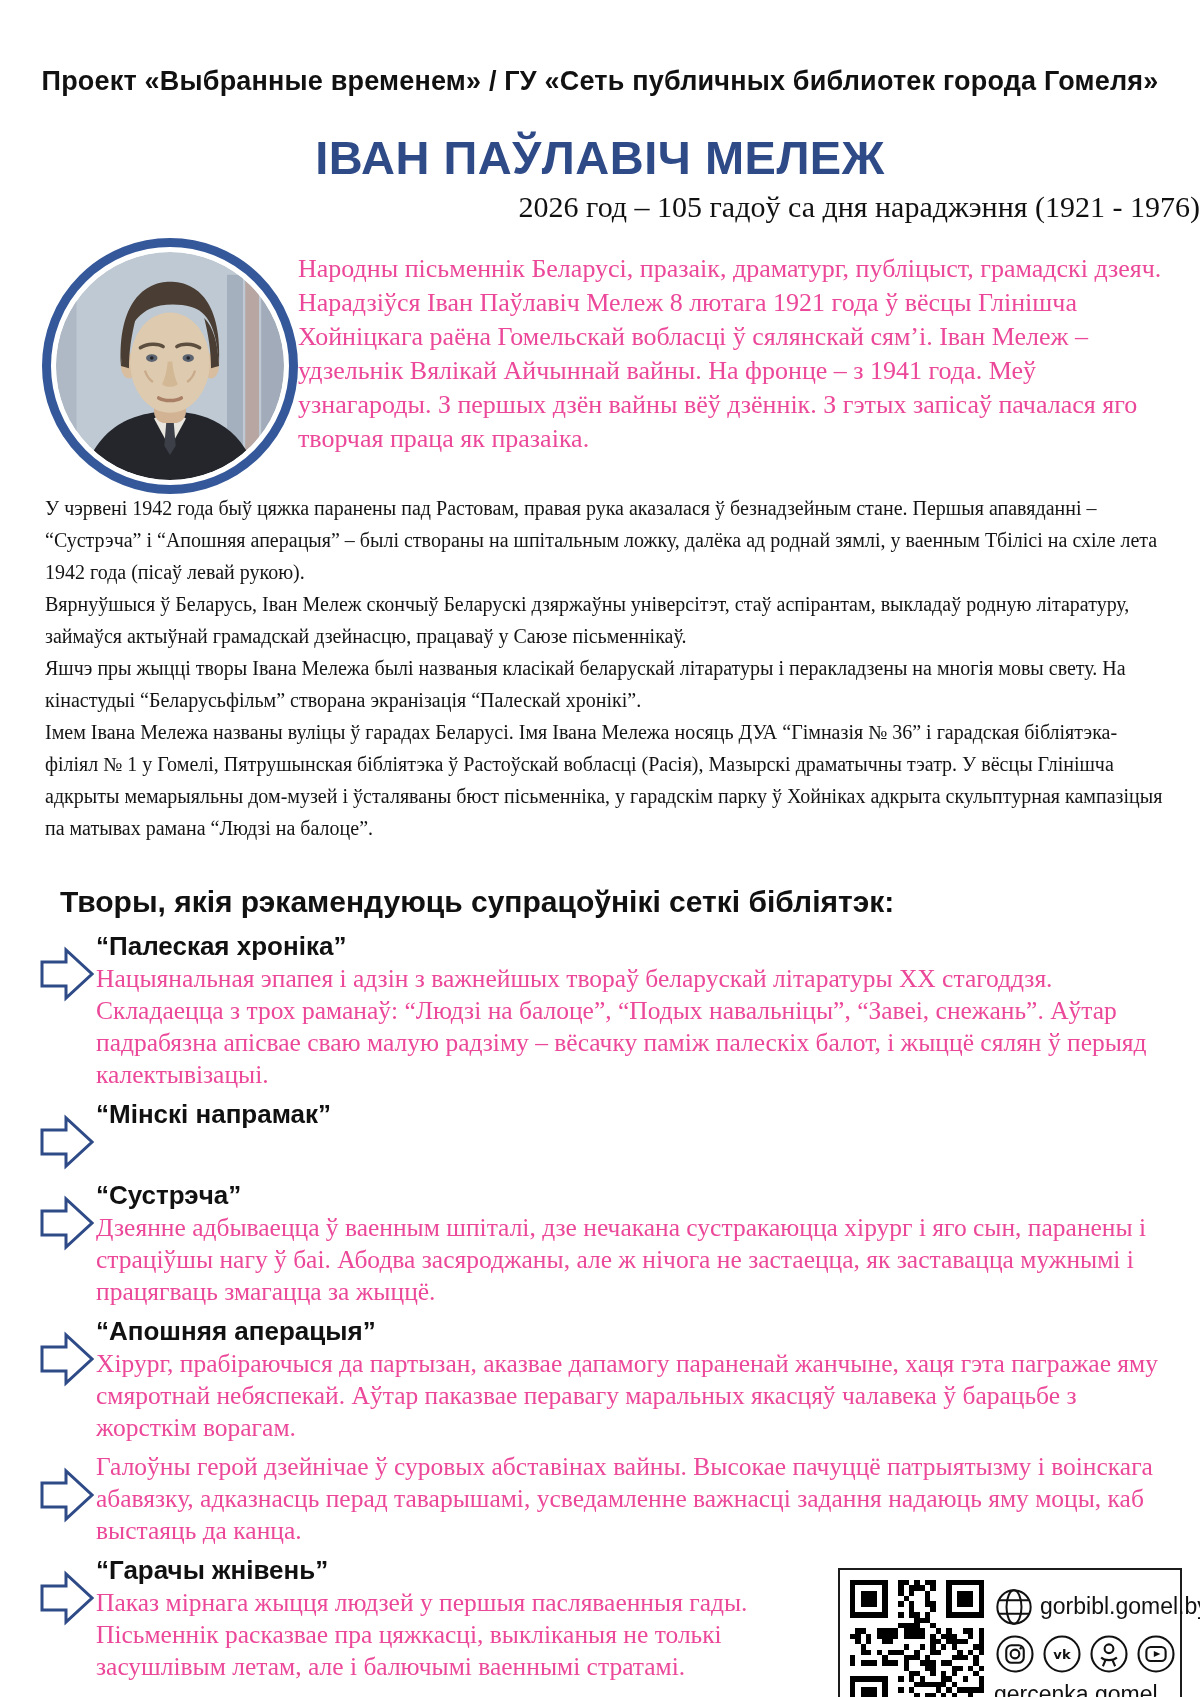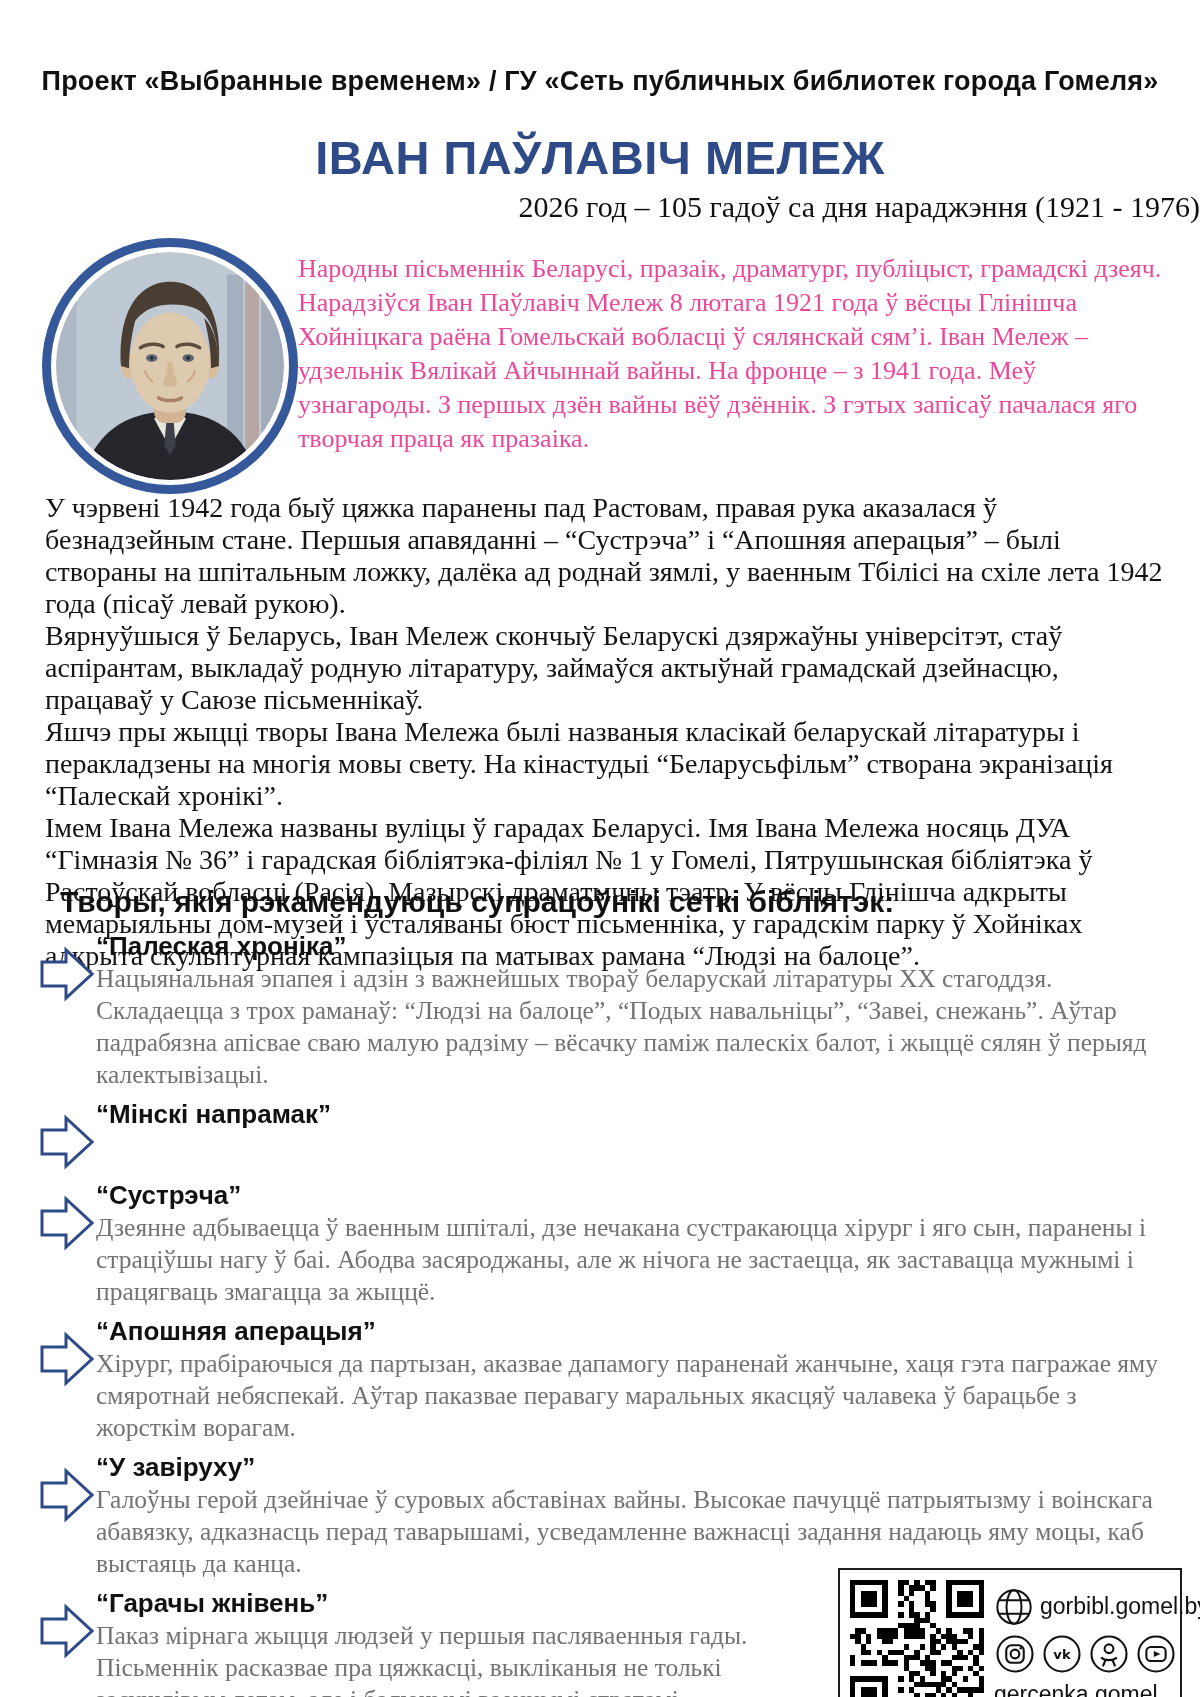--- a/index.html
+++ b/index.html
@@ -63,21 +63,21 @@
     font-size:26px;
     line-height:34px;
     color:#ec4899;
   }
   
   .bio{
     position:absolute;
     top:452px; left:45px;
     width:1122px;
     font-family:"Liberation Serif",serif;
-    font-size:28px;
+    font-size:20px;
     line-height:32px;
     color:#141414;
   }
   .bio p{margin:0;}
   
   .works-heading{
     position:absolute;
     top:845px; left:60px;
     margin:0;
     font-family:"Liberation Sans",sans-serif;
@@ -108,21 +108,21 @@
     font-weight:bold;
     font-size:26px;
     line-height:33px;
     color:#111;
   }
   .work-desc{
     margin:0;
     font-family:"Liberation Serif",serif;
     font-size:25.5px;
     line-height:32px;
-    color:#737373;
+    color:#ec4899;
     white-space:pre-line;
   }
   .work-desc.narrow{max-width:700px;}
   
   .footer-box{
     position:absolute;
     top:1528px; left:838px;
     width:344px; height:158px;
     border:2px solid #1c1c1c;
     background:#ffffff;
@@ -256,21 +256,20 @@
       </div>
     </div>
 
     <div class="work">
       <span class="arrow">
         <svg width="54" height="60" viewBox="0 0 54 60">
             <path d="M2 18 H26 V6 L52 30 L26 54 V42 H2 Z" fill="#ffffff" stroke="#2e4a87" stroke-width="3" stroke-linejoin="miter"></path>
           </svg>
       </span>
       <div class="work-body">
-        <div class="work-title">“У завіруху”</div>
         <p class="work-desc">Галоўны герой дзейнічае ў суровых абставінах вайны. Высокае пачуццё патрыятызму і воінскага абавязку, адказнасць перад таварышамі, усведамленне важнасці задання надаюць яму моцы, каб выстаяць да канца.</p>
       </div>
     </div>
 
     <div class="work">
       <span class="arrow">
         <svg width="54" height="60" viewBox="0 0 54 60">
             <path d="M2 18 H26 V6 L52 30 L26 54 V42 H2 Z" fill="#ffffff" stroke="#2e4a87" stroke-width="3" stroke-linejoin="miter"></path>
           </svg>
       </span>

